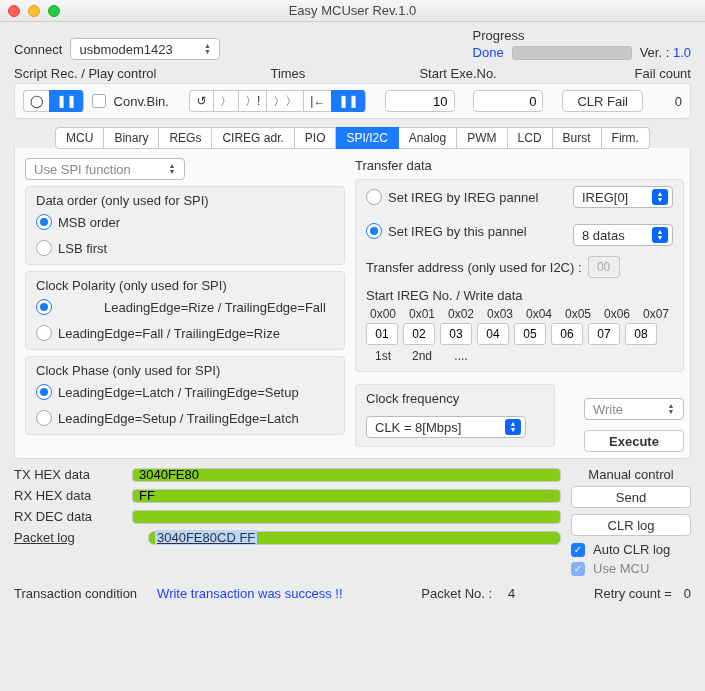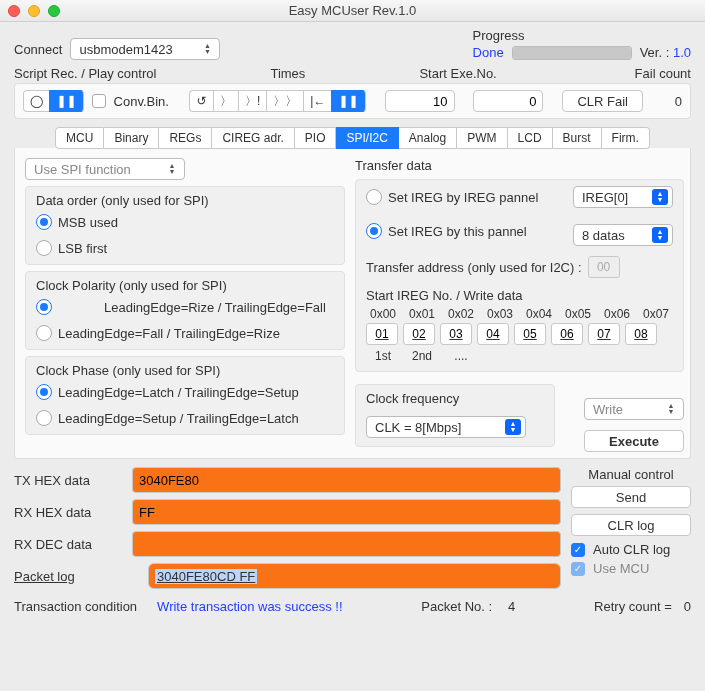--- a/index.html
+++ b/index.html
@@ -85,21 +85,21 @@
   }
   .checkbox.checked { background:#1a7bff; border-color:#1a7bff;}
   .checkbox.checked::after { content:"✓"; }
   .checkbox.disabled { opacity:.5; }
   .small-input { width:32px; height:22px; text-align:center; background:#fff; border:1px solid #c8c8c8; border-radius:3px; font-size:12px;}
   .disabled-input { background:#eee; color:#aaa;}
   .btn-wide {
     height:22px; padding:0 14px; background:#fff; border:1px solid #c8c8c8; border-radius:4px;
     display:inline-flex; align-items:center; justify-content:center; font-size:13px;
   }
-  .text-input { height:26px; background:#f97316; border:1px solid #c8c8c8; border-radius:4px; padding:2px 6px; font-size:13px;}
+  .text-input { height:14px; background:#84cc16; border:1px solid #c8c8c8; border-radius:4px; padding:2px 6px; font-size:13px;}
   .highlighted { background:#b8d6ff; padding:0 2px;}
   .grey { color:#888; }
   .section-title { font-size:13px; margin-bottom:4px; color:#333;}
   .two-col { display:flex; gap:10px; }
   .left-col { flex:0 0 320px; }
   .right-col { flex:1; }
 </style>
 </head>
 <body>
 
@@ -189,21 +189,21 @@
       <div class="left-col">
         <div class="select" style="width:160px; color:#888;">
           <span>Use SPI function</span>
           <span class="arrows">▲<br>▼</span>
         </div>
 
         <div class="subsection">
           <div class="section-title">Data order (only used for SPI)</div>
           <div class="row" style="margin-top:6px;">
             <span class="radio checked"></span>
-            <span>MSB used</span>
+            <span>MSB order</span>
           </div>
           <div class="row" style="margin-top:10px;">
             <span class="radio"></span>
             <span>LSB first</span>
           </div>
         </div>
 
         <div class="subsection">
           <div class="section-title">Clock Polarity (only used for SPI)</div>
           <div class="row" style="margin-top:6px;gap:46px;">
@@ -260,21 +260,21 @@
           <div class="row" style="gap:5px; margin-top:4px;">
             <span style="width:34px;text-align:center;font-size:12px;">0x00</span>
             <span style="width:34px;text-align:center;font-size:12px;">0x01</span>
             <span style="width:34px;text-align:center;font-size:12px;">0x02</span>
             <span style="width:34px;text-align:center;font-size:12px;">0x03</span>
             <span style="width:34px;text-align:center;font-size:12px;">0x04</span>
             <span style="width:34px;text-align:center;font-size:12px;">0x05</span>
             <span style="width:34px;text-align:center;font-size:12px;">0x06</span>
             <span style="width:34px;text-align:center;font-size:12px;">0x07</span>
           </div>
-          <div class="row" style="gap:5px; margin-top:2px;text-decoration:underline;">
+          <div class="row" style="gap:5px; margin-top:2px;">
             <input class="small-input" value="01" style="">
             <input class="small-input" value="02" style="">
             <input class="small-input" value="03" style="">
             <input class="small-input" value="04" style="">
             <input class="small-input" value="05" style="">
             <input class="small-input" value="06" style="">
             <input class="small-input" value="07" style="">
             <input class="small-input" value="08" style="">
           </div>
           <div class="row" style="gap:5px; margin-top:4px;">

